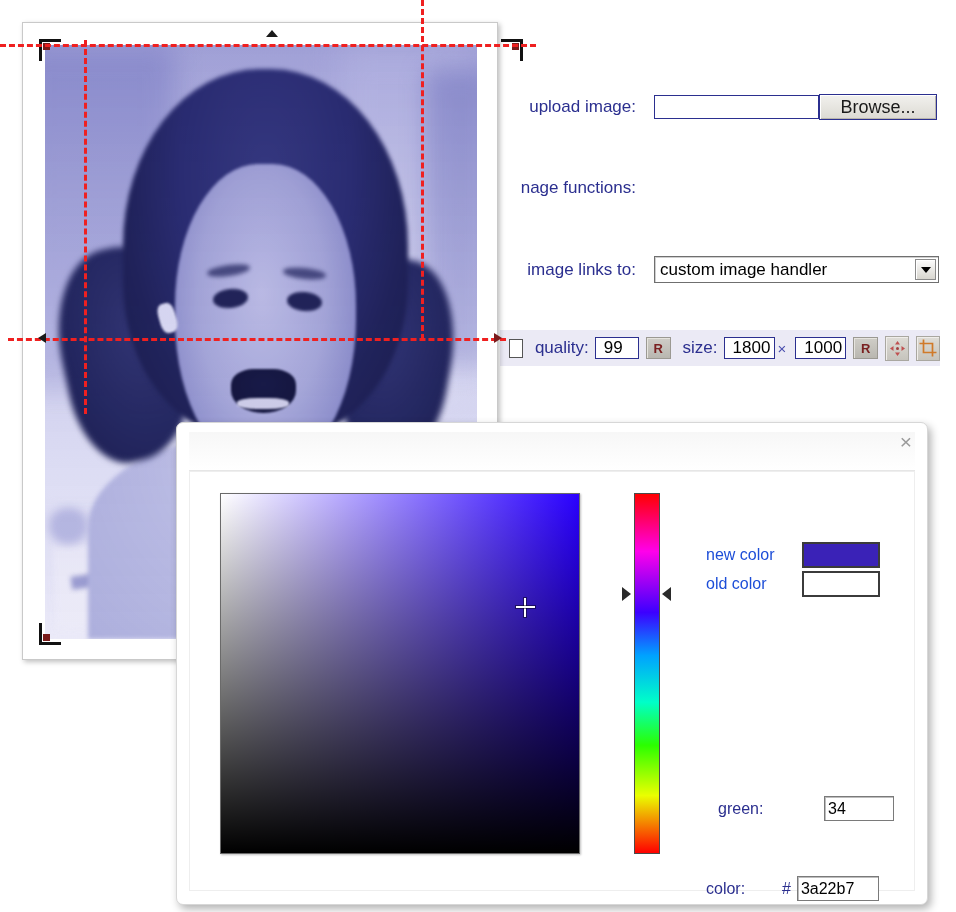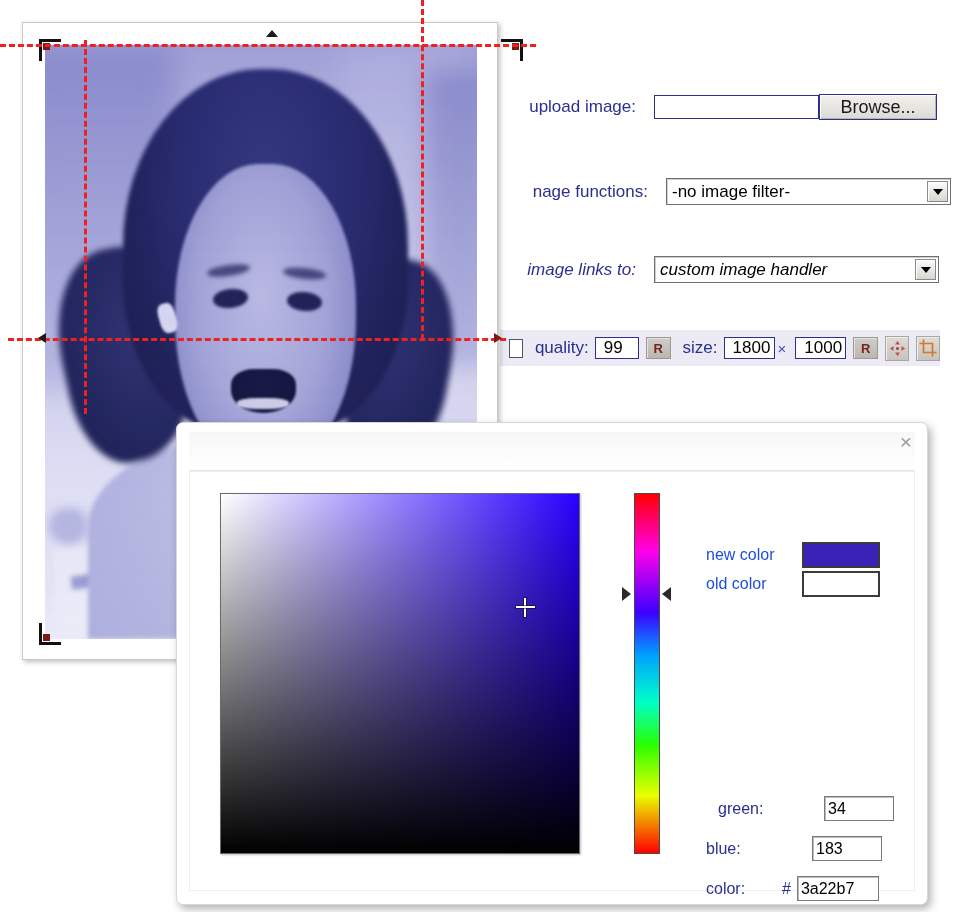--- a/index.html
+++ b/index.html
@@ -30,22 +30,22 @@
   .browse-btn{
     margin-left:0px;width:118px;height:26px;
     background:linear-gradient(#f2f1ee,#dcdad3);
     border:1px solid #2b2f8f;
     box-shadow: inset 1px 1px 0 #ffffff, inset -1px -1px 0 #b8b5ad;
     font-size:18px;color:#1a1a1a;text-align:center;line-height:24px;
     box-sizing:border-box;
   }
 
   
-  #row-functions{ left:0px; top:118px;padding-left:12px; }
-  #row-links{ left:0px; top:196px;font-style:italic; }
+  #row-functions{ left:0px; top:118px; }
+  #row-links{ left:0px; top:196px; }
   .sel-label{ width:136px; }
   .sel-box{
     margin-left:18px; width:285px;height:27px;background:#ffffff;
     border:1px solid #6f6f6f;box-sizing:border-box;
     display:flex;align-items:center;justify-content:space-between;
     box-shadow: inset 1px 1px 0 #cfcfcf;
   }
   .sel-text{font-size:17px;color:#000;padding-left:5px;white-space:nowrap;}
   .sel-arrow{
     width:21px;height:21px;margin-right:2px;flex:0 0 auto;
@@ -346,26 +346,20 @@
 <div class="form-panel">
 
   <div class="form-row" id="row-upload">
     <span class="form-label">upload image:</span>
     <input class="file-input" type="text" value="" style="">
     <div class="browse-btn">Browse...</div>
   </div>
 
   <div class="form-row" id="row-functions">
     <span class="form-label sel-label">nage functions:</span>
-    <div class="sel-box">
-      <span class="sel-text">-no image filter-</span>
-      <span class="sel-arrow">
-          <i></i>
-        </span>
-    </div>
   </div>
 
   <div class="form-row" id="row-links">
     <span class="form-label sel-label">image links to:</span>
     <div class="sel-box">
       <span class="sel-text">custom image handler</span>
       <span class="sel-arrow">
           <i></i>
         </span>
     </div>
@@ -468,24 +462,20 @@
     </div>
     <div class="swatch-row" id="swatch-old">
       <span class="swatch-label">old color</span>
       <span class="swatch-box" style="background: rgb(255, 255, 255);"></span>
     </div>
 
     <div class="field-row" id="fld-green">
       <span class="field-label">green:</span>
       <input class="field-input" type="text" value="34" style="">
     </div>
-    <div class="field-row" id="fld-blue" style="left:516px;top:364px;">
-      <span class="field-label">blue:</span>
-      <input class="field-input" type="text" value="183" style="">
-    </div>
     <div class="field-row" id="fld-color">
       <span class="field-label" style="width:76px;">color:</span>
       <span class="hash">#</span>
       <input class="field-input wide" type="text" value="3a22b7" style="">
     </div>
 
   </div>
 </div>
 
 </body></html>

